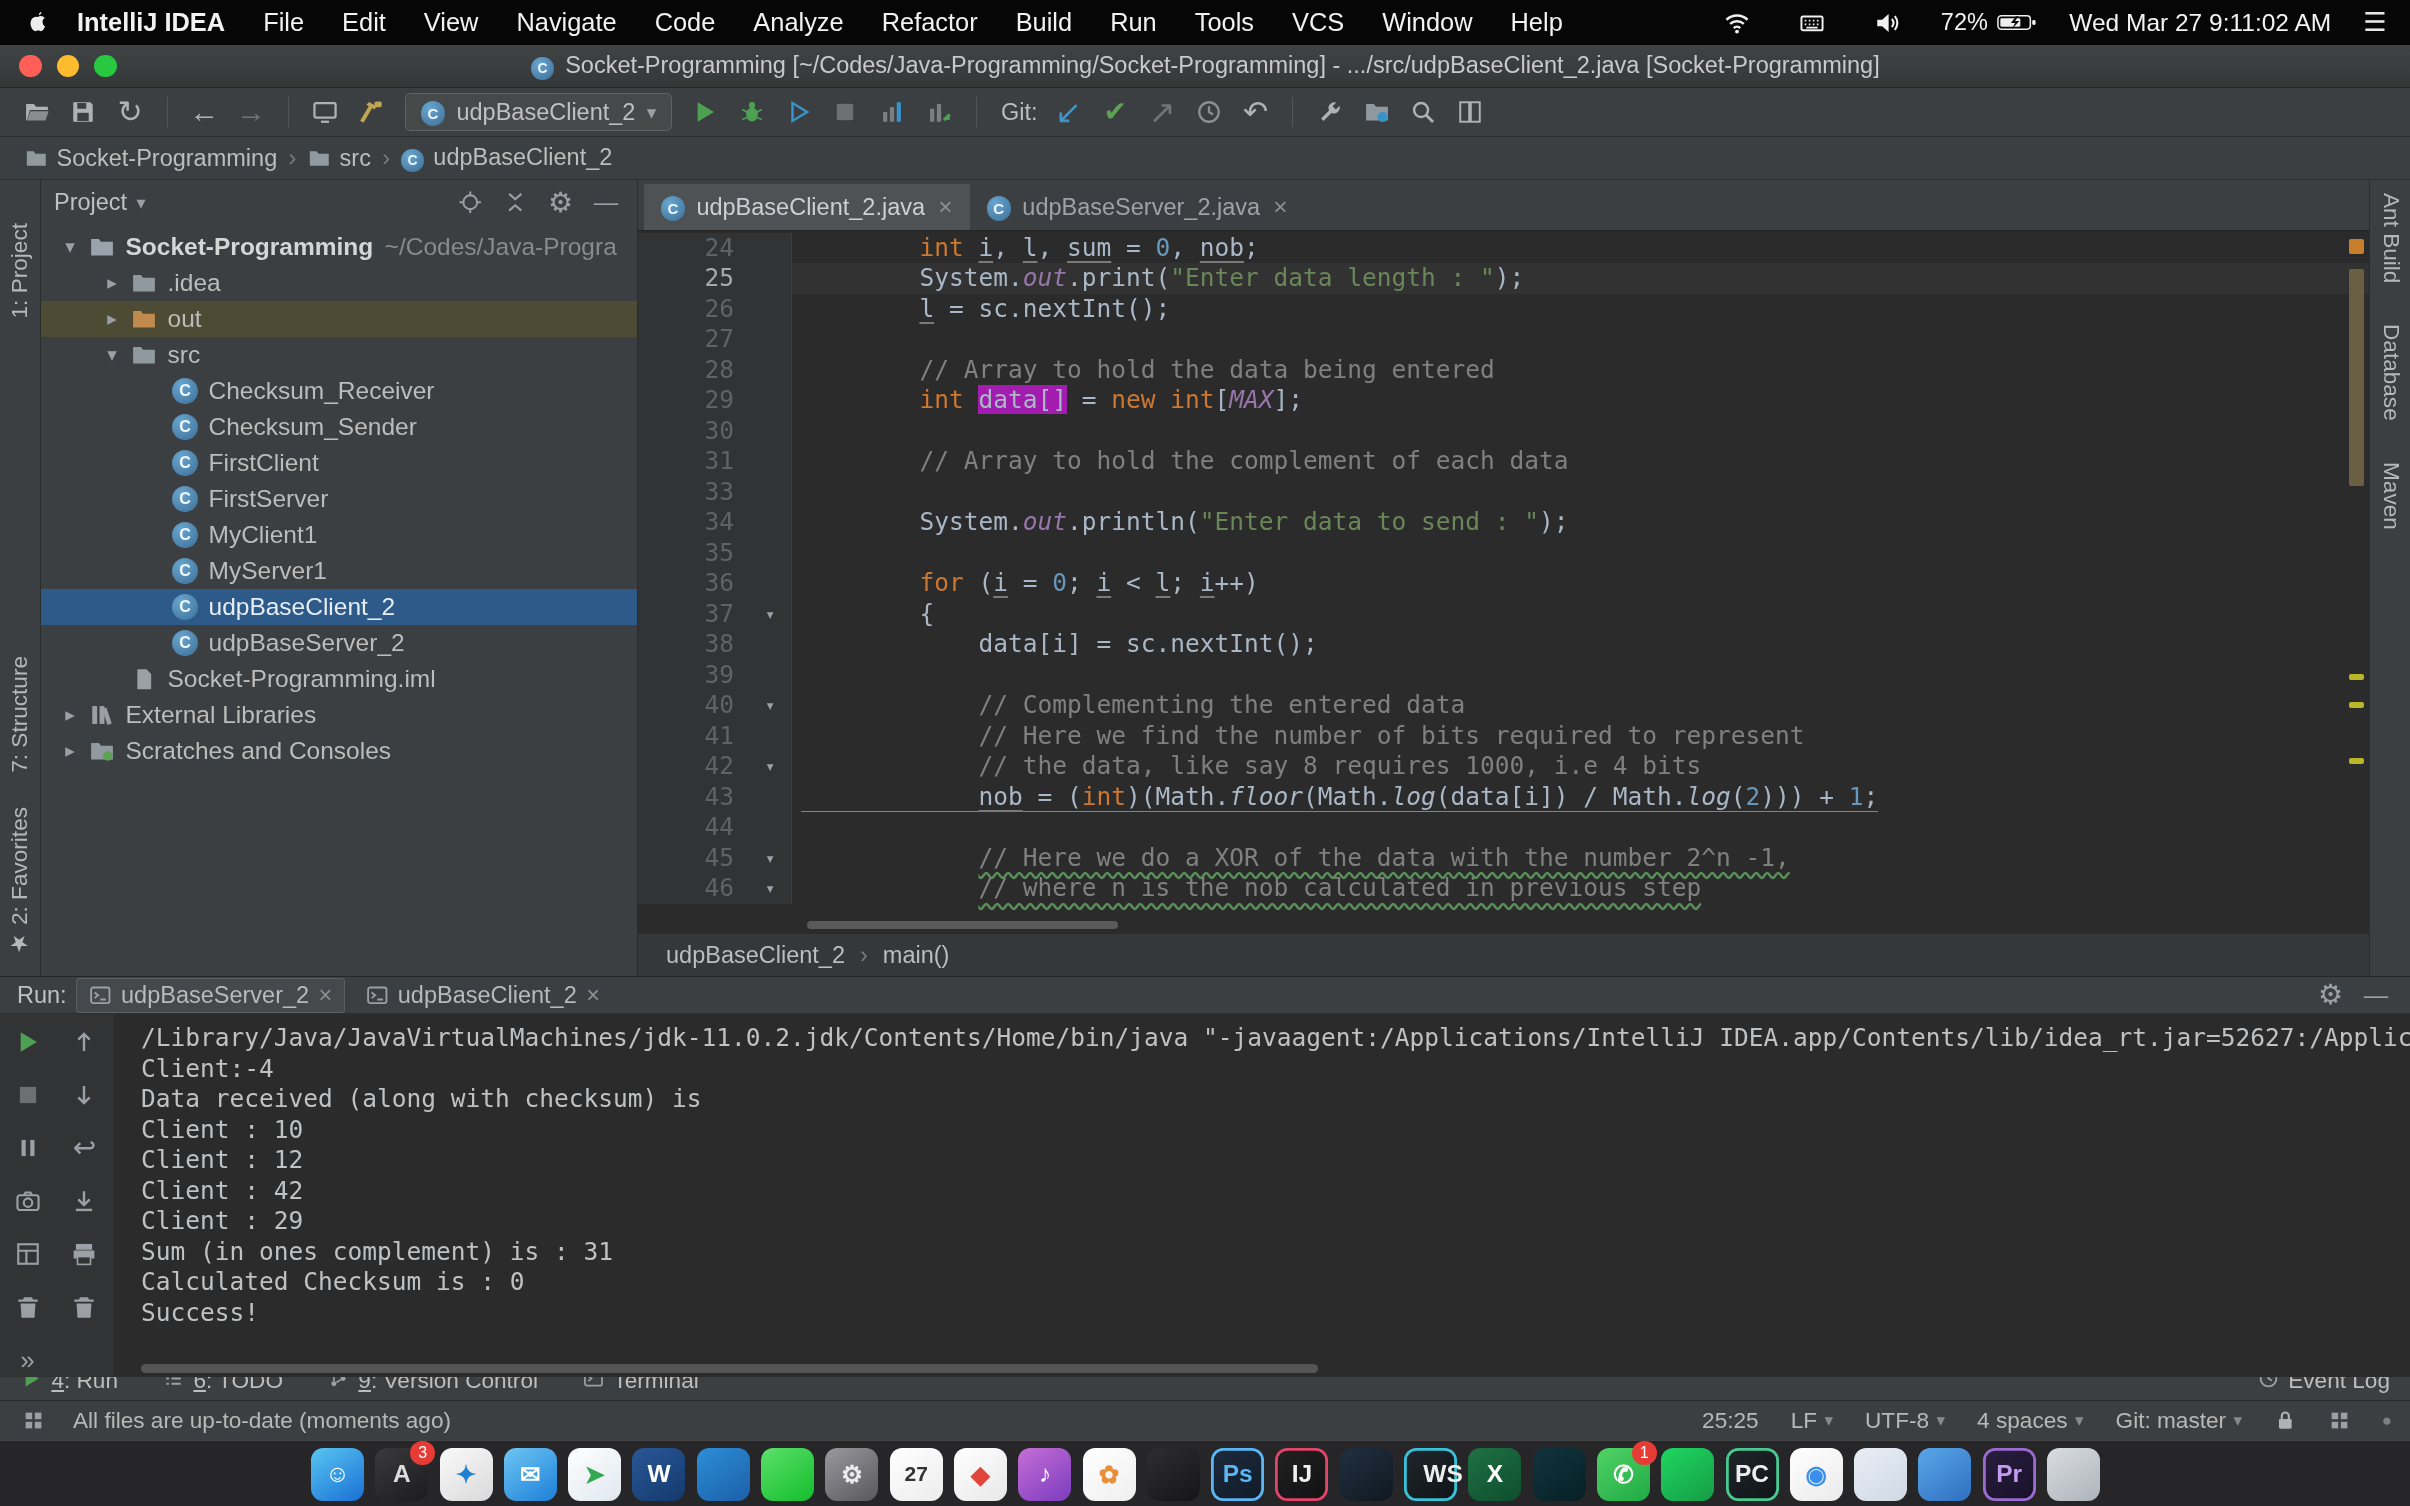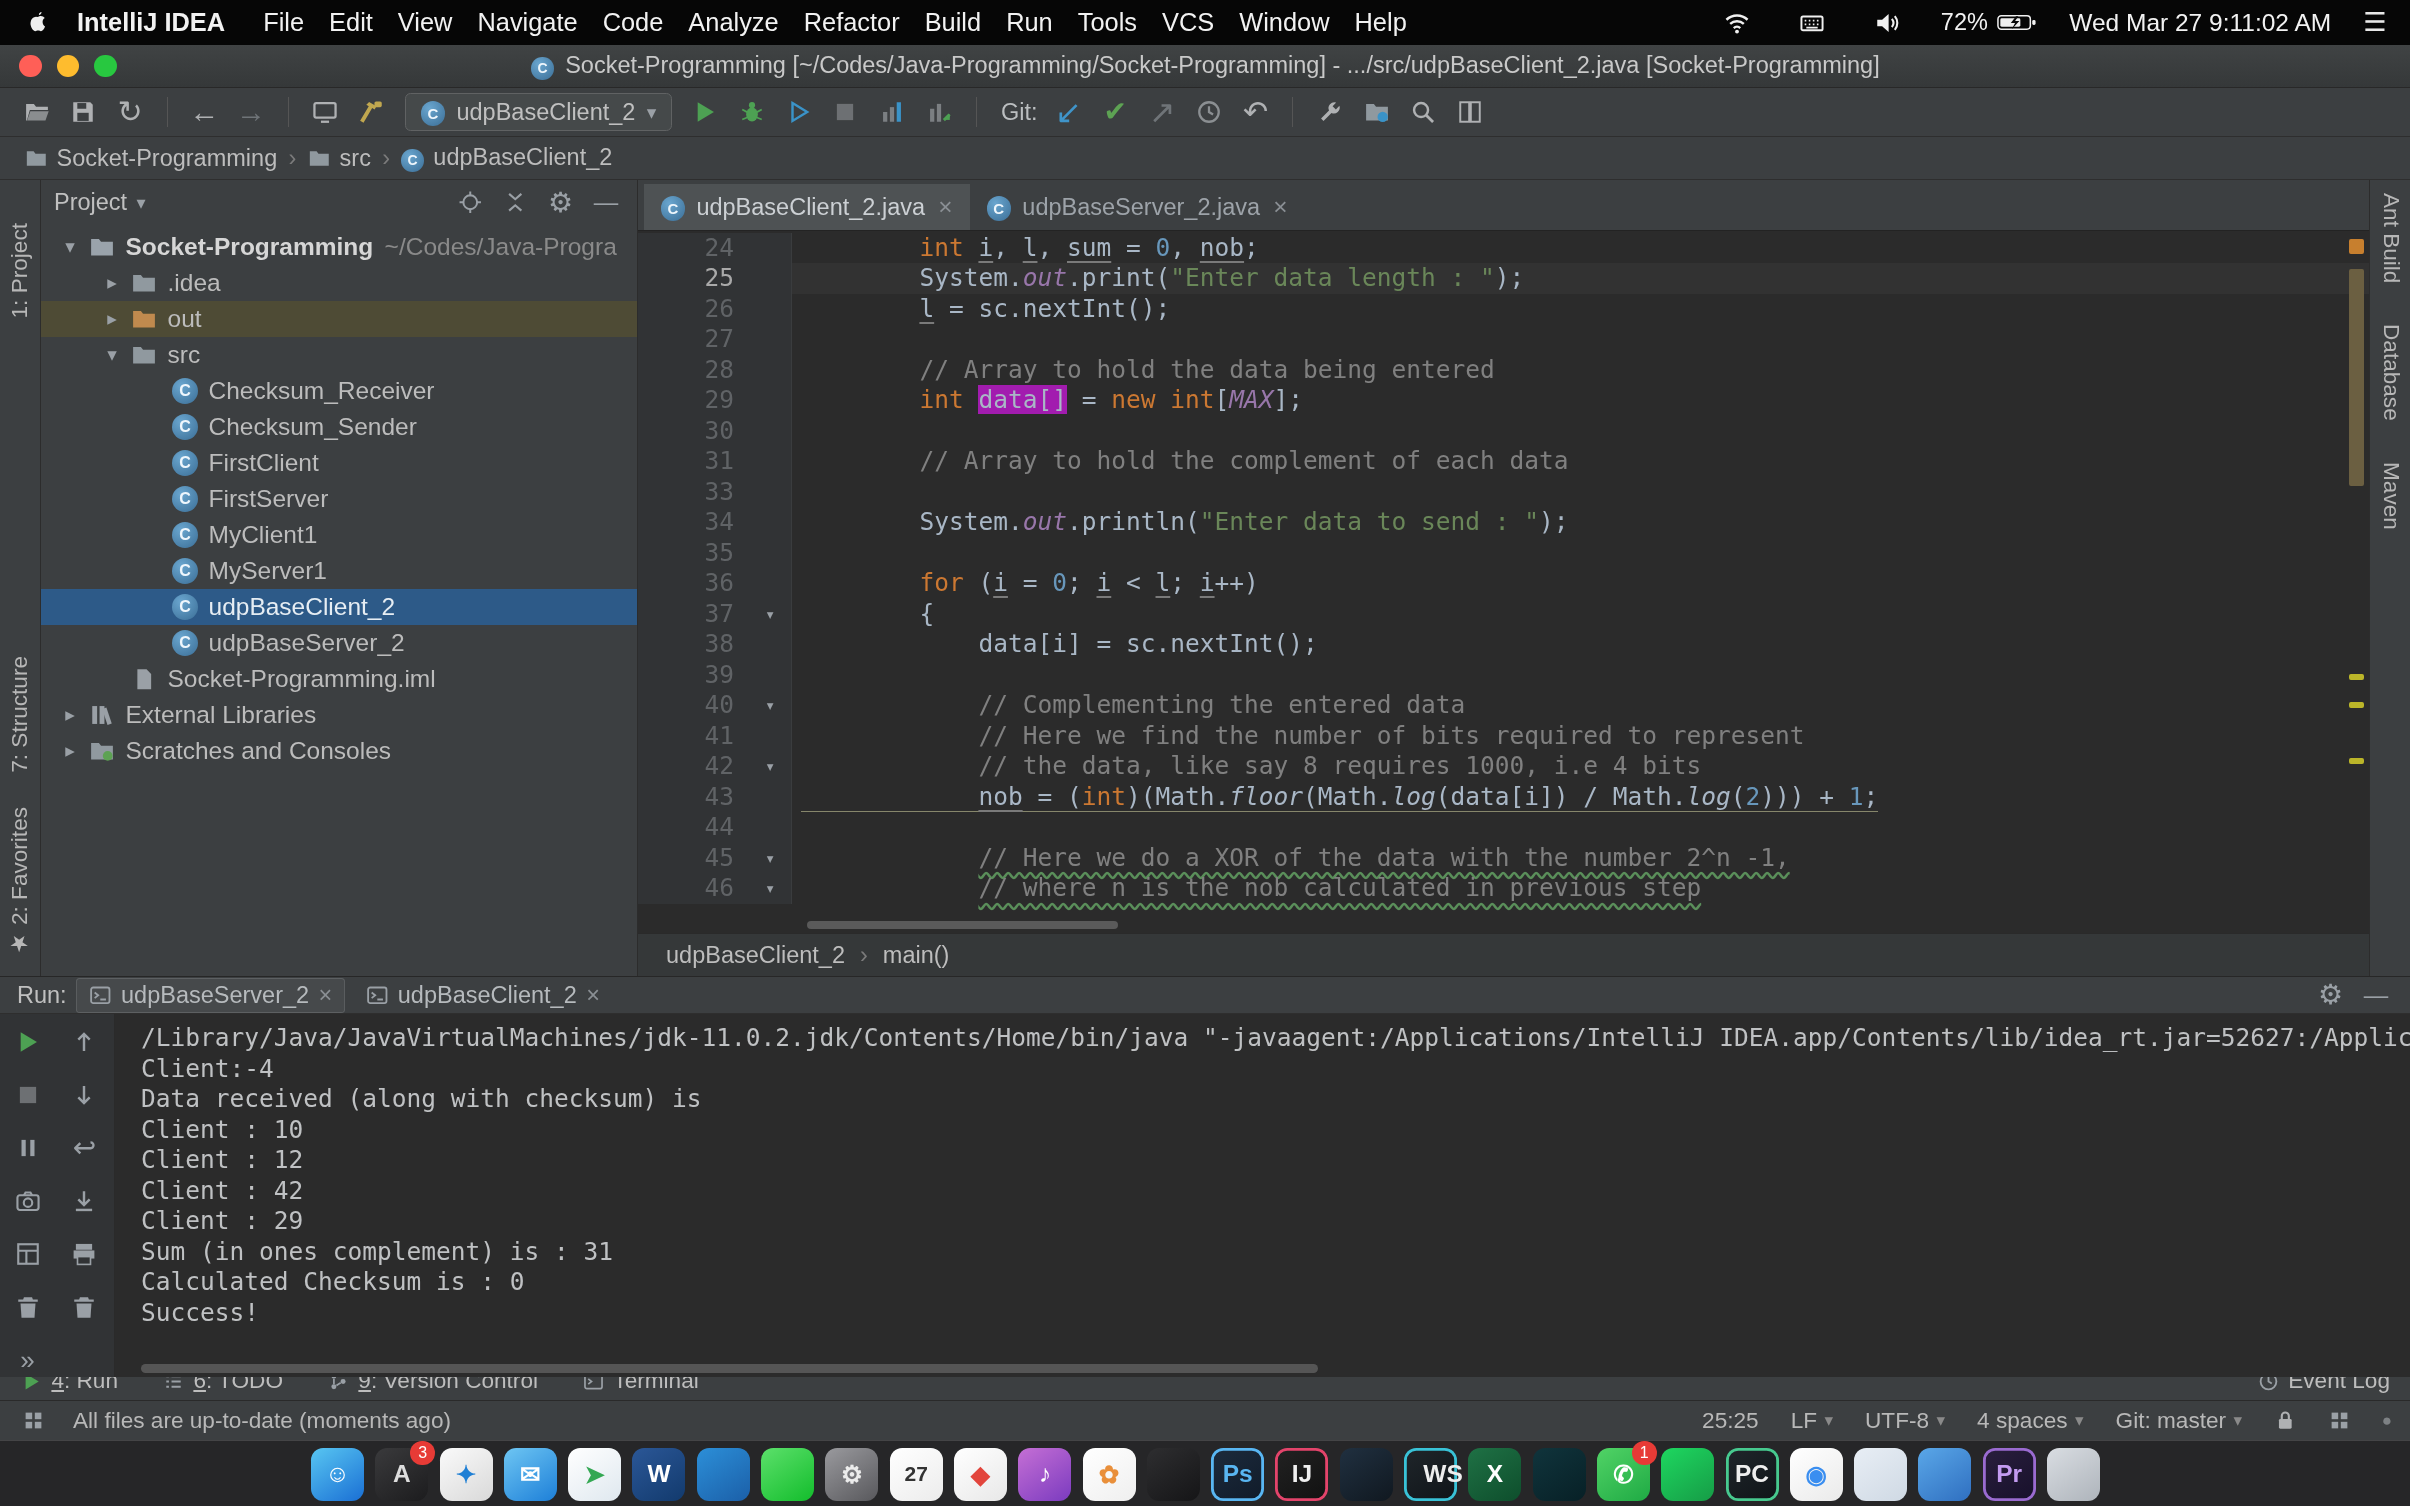--- a/index.html
+++ b/index.html
@@ -5,21 +5,21 @@
   * { margin:0; padding:0; box-sizing:border-box; }
   html,body { width:2411px; height:1507px; overflow:hidden; background:#2b2b2b;
     font-family:"Liberation Sans", sans-serif; }
   svg { display:block; }
 
   
   #menubar{height:45px;background:#060606;color:#f2f2f2;display:flex;align-items:center;
     padding:0 24.5px;font-size:25.4px;}
   .mb-apple{margin-right:28px;display:flex;align-items:center;}
   .mb-app{font-weight:bold;margin-right:38px;}
-  #menu-list{display:flex;gap:25px;}
+  #menu-list{display:flex;gap:38px;}
   #menu-list span{cursor:default;}
   .mb-right{margin-left:auto;display:flex;align-items:center;gap:32px;}
   .mb-batt{display:flex;align-items:center;gap:9.4px;font-size:23.5px;}
   .mb-clock{font-size:24.5px;}
   .mb-lines{font-size:26px;color:#e8e8e8;}
 
   
   #window{height:1395px;display:flex;flex-direction:column;background:#3c3f41;}
 
   #titlebar{height:43px;background:linear-gradient(#404344,#353839);border-bottom:0.9px solid #282828;
@@ -117,21 +117,21 @@
   .rt-col{width:55px;display:flex;flex-direction:column;align-items:center;gap:19px;}
   .rt-ic{width:34px;height:34px;display:flex;align-items:center;justify-content:center;
     color:#9aa0a6;font-size:24.5px;}
   #console{flex:1;font-family:"DejaVu Sans Mono",monospace;font-size:24.5px;line-height:30.5px;
     color:#bfc1c3;padding:9.4px 0 0 26px;white-space:pre;overflow:hidden;}
   #chscroll{position:absolute;left:141px;bottom:4.7px;width:1177px;height:8.5px;border-radius:4.7px;background:#555;}
 
   
   #bottom-bar{height:39px;background:#3c3f41;border-top:0.9px solid #2a2a2a;display:flex;
     align-items:center;padding:0 21px;font-size:22.6px;color:#bdbdbd;gap:45px;}
-  .bb-item{display:flex;align-items:center;gap:9.4px;}
+  .bb-item{display:flex;align-items:flex-start;gap:9.4px;}
   .bb-item u{text-decoration:underline;}
   #bb-right{margin-left:auto;display:flex;gap:28px;}
   #status-bar{height:40px;background:#3c3f41;border-top:0.9px solid #2a2a2a;display:flex;
     align-items:center;padding:0 19px;font-size:22.6px;color:#b8b8b8;gap:26px;}
   #sb-right{margin-left:auto;display:flex;align-items:center;gap:32px;}
   .sb-item{display:flex;align-items:center;gap:7.5px;}
   .sb-item .chv{color:#8a8a8a;font-size:17px;}
 
   
   #dock{height:67px;background:rgba(38,38,40,.82);border-top:0.9px solid rgba(255,255,255,.14);

